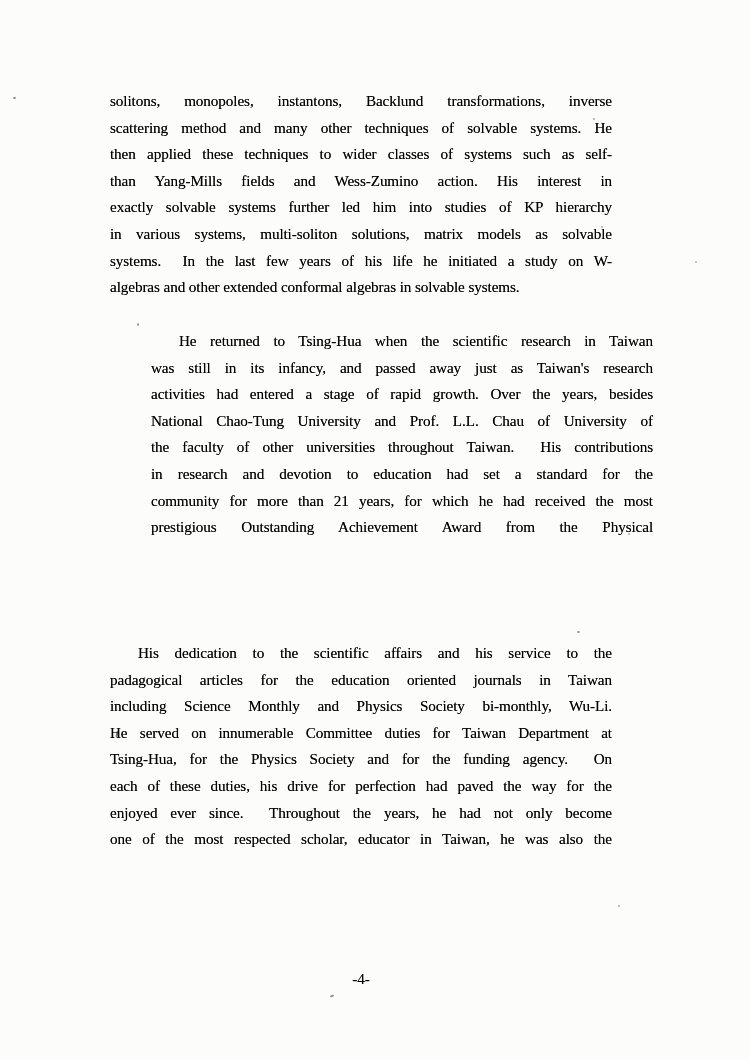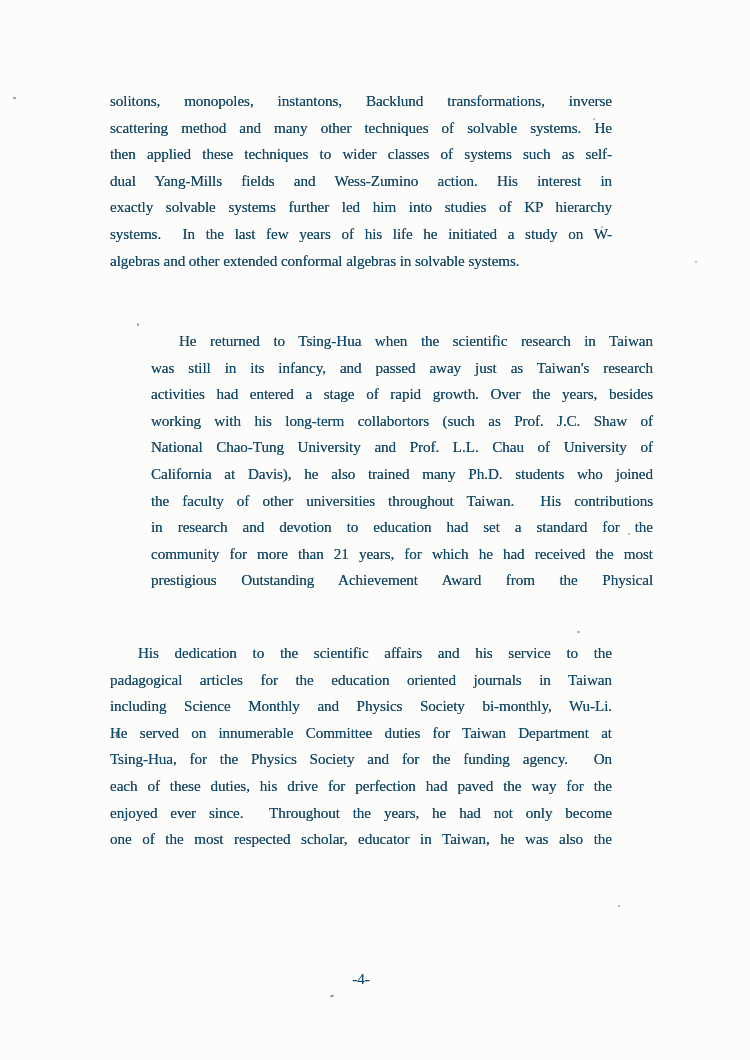--- a/index.html
+++ b/index.html
@@ -7,21 +7,21 @@
     padding: 0;
     background: #e8e8e6;
   }
   .page {
     position: relative;
     width: 750px;
     height: 1060px;
     background: #fcfcfa;
     overflow: hidden;
     font-family: "Liberation Serif", "DejaVu Serif", serif;
-    color: #0c4a6e;
+    color: #000000;
   }
   .paragraph {
     position: absolute;
     left: 110px;
     width: 502px;
   }
   .ln {
     font-size: 15.2px;
     line-height: 26.6px;
     letter-spacing: -0.1px;
@@ -79,33 +79,32 @@
   <div class="speck s6"></div>
   <div class="speck s7"></div>
   <div class="speck s8"></div>
   <div class="speck s9"></div>
   <div class="speck s10"></div>
 
   <div class="paragraph p1">
     <div class="ln">solitons, monopoles, instantons, Backlund transformations, inverse</div>
     <div class="ln">scattering method and many other techniques of solvable systems. He</div>
     <div class="ln">then applied these techniques to wider classes of systems such as self-</div>
-    <div class="ln">dual Yang-Mills fields and Wess-Zumino action. His interest in</div>
+    <div class="ln">than Yang-Mills fields and Wess-Zumino action. His interest in</div>
     <div class="ln">exactly solvable systems further led him into studies of KP hierarchy</div>
+    <div class="ln">in various systems, multi-soliton solutions, matrix models as solvable</div>
     <div class="ln">systems.&nbsp; In the last few years of his life he initiated a study on W-</div>
     <div class="ln last">algebras and other extended conformal algebras in solvable systems.</div>
   </div>
 
   <div class="paragraph p2">
     <div class="ln indent">He returned to Tsing-Hua when the scientific research in Taiwan</div>
     <div class="ln">was still in its infancy, and passed away just as Taiwan's research</div>
     <div class="ln">activities had entered a stage of rapid growth. Over the years, besides</div>
-    <div class="ln">working with his long-term collabortors (such as Prof. J.C. Shaw of</div>
     <div class="ln">National Chao-Tung University and Prof. L.L. Chau of University of</div>
-    <div class="ln">California at Davis), he also trained many Ph.D. students who joined</div>
     <div class="ln">the faculty of other universities throughout Taiwan.&nbsp; His contributions</div>
     <div class="ln">in research and devotion to education had set a standard for the</div>
     <div class="ln">community for more than 21 years, for which he had received the most</div>
     <div class="ln">prestigious Outstanding Achievement Award from the Physical</div>
   </div>
 
   <div class="paragraph p3">
     <div class="ln indent">His dedication to the scientific affairs and his service to the</div>
     <div class="ln">padagogical articles for the education oriented journals in Taiwan</div>
     <div class="ln">including Science Monthly and Physics Society bi-monthly, Wu-Li.</div>

